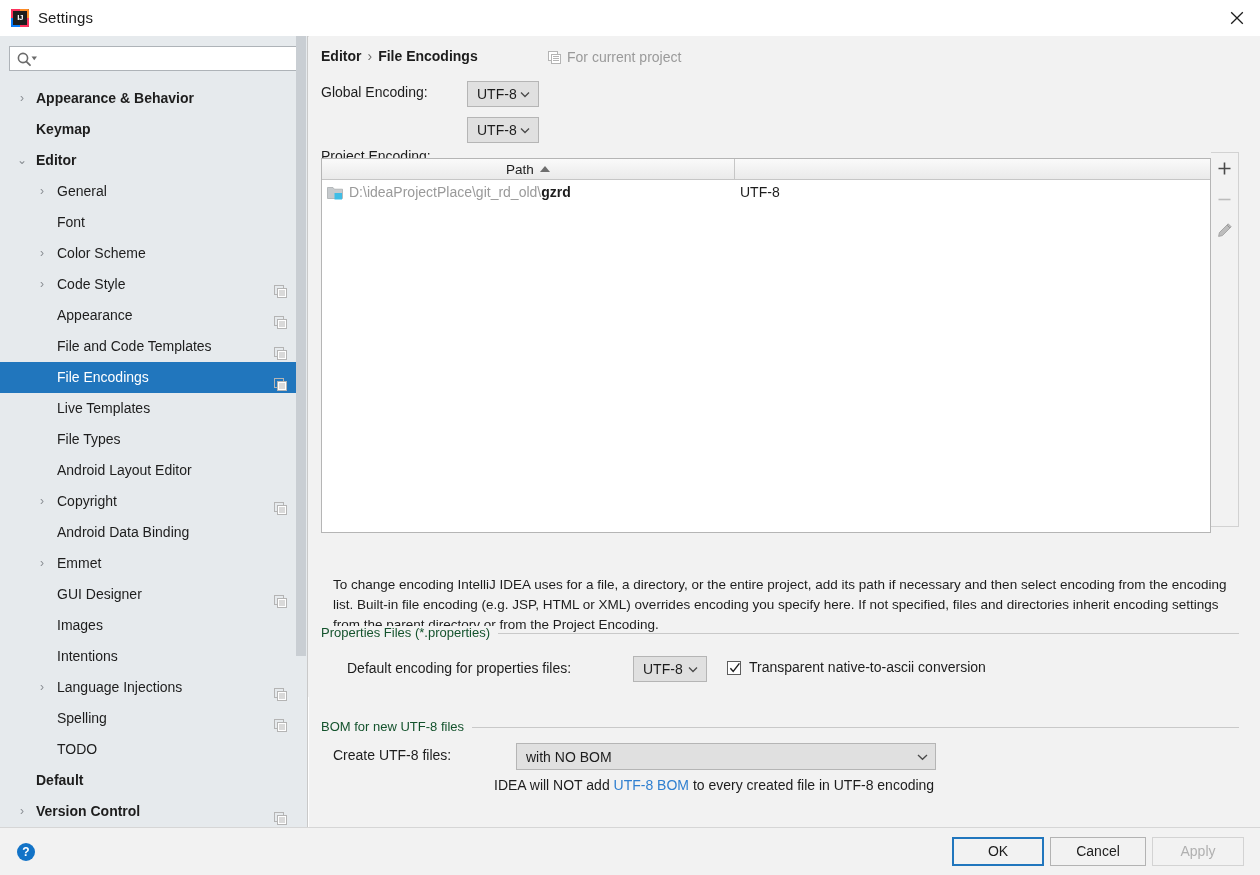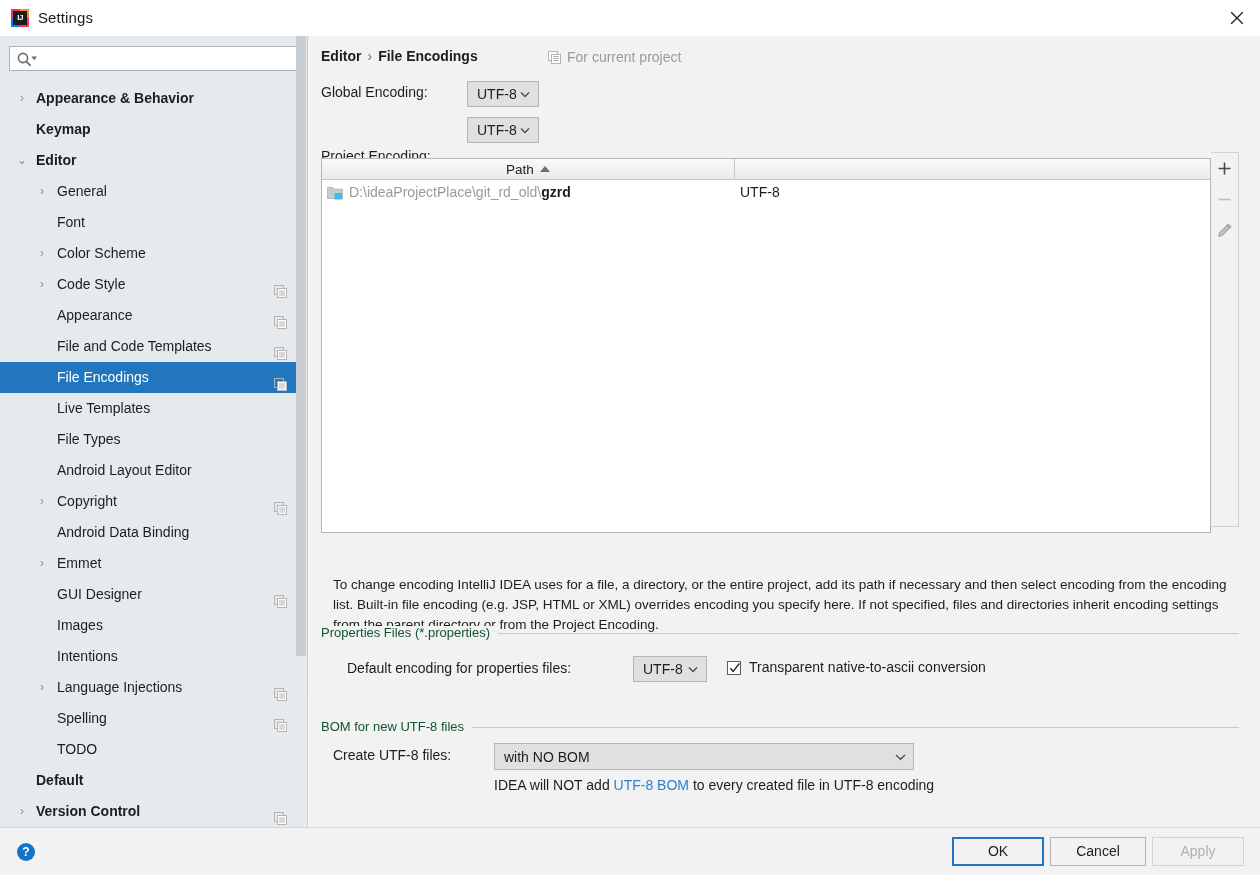--- a/index.html
+++ b/index.html
@@ -212,20 +212,21 @@
   }
   .combo .carrow {
     position: absolute;
     right: 7px; top: 0;
     width: 12px; height: 100%;
     display: flex; align-items: center; justify-content: center;
   }
   .combo.wide {
     background: #e0e0e0;
     border: 1px solid #b5b5b5;
+    margin-left: 22px;
   }
   .combo.wide .cval { line-height: 26px; }
 
   
   .table-area {
     position: absolute;
     left: 12px; top: 116px;
     width: 890px; height: 375px;
     border: 1px solid #b5b5b5;
     background: #ffffff;

